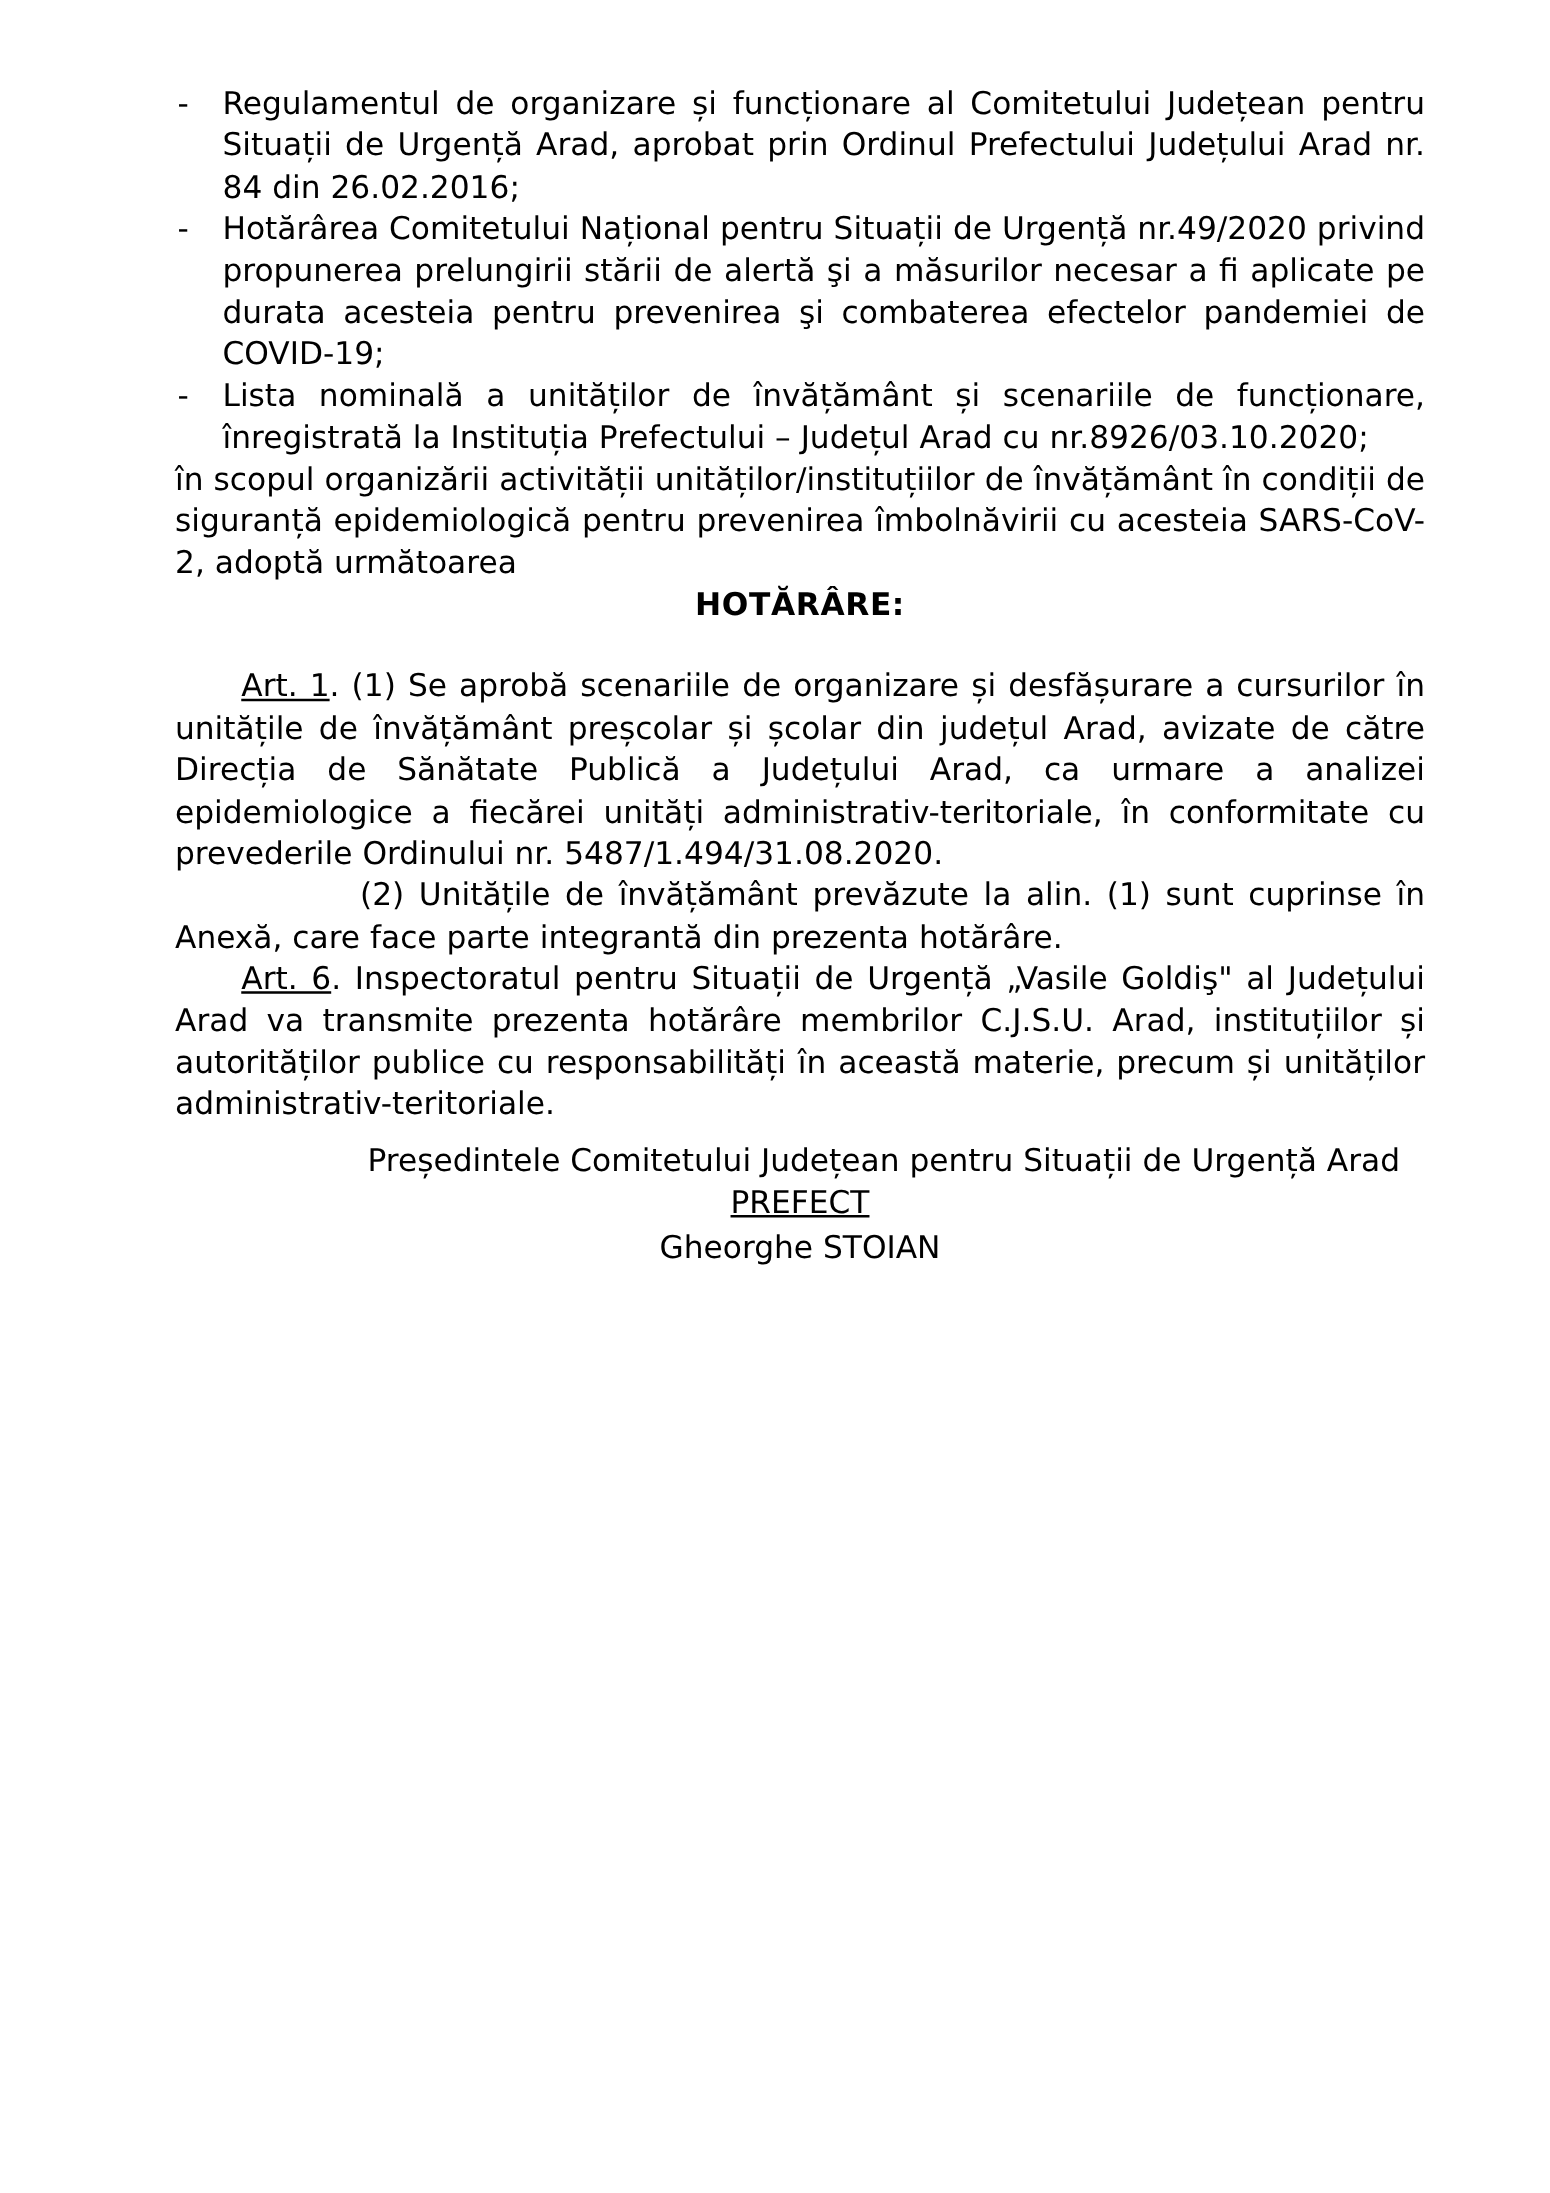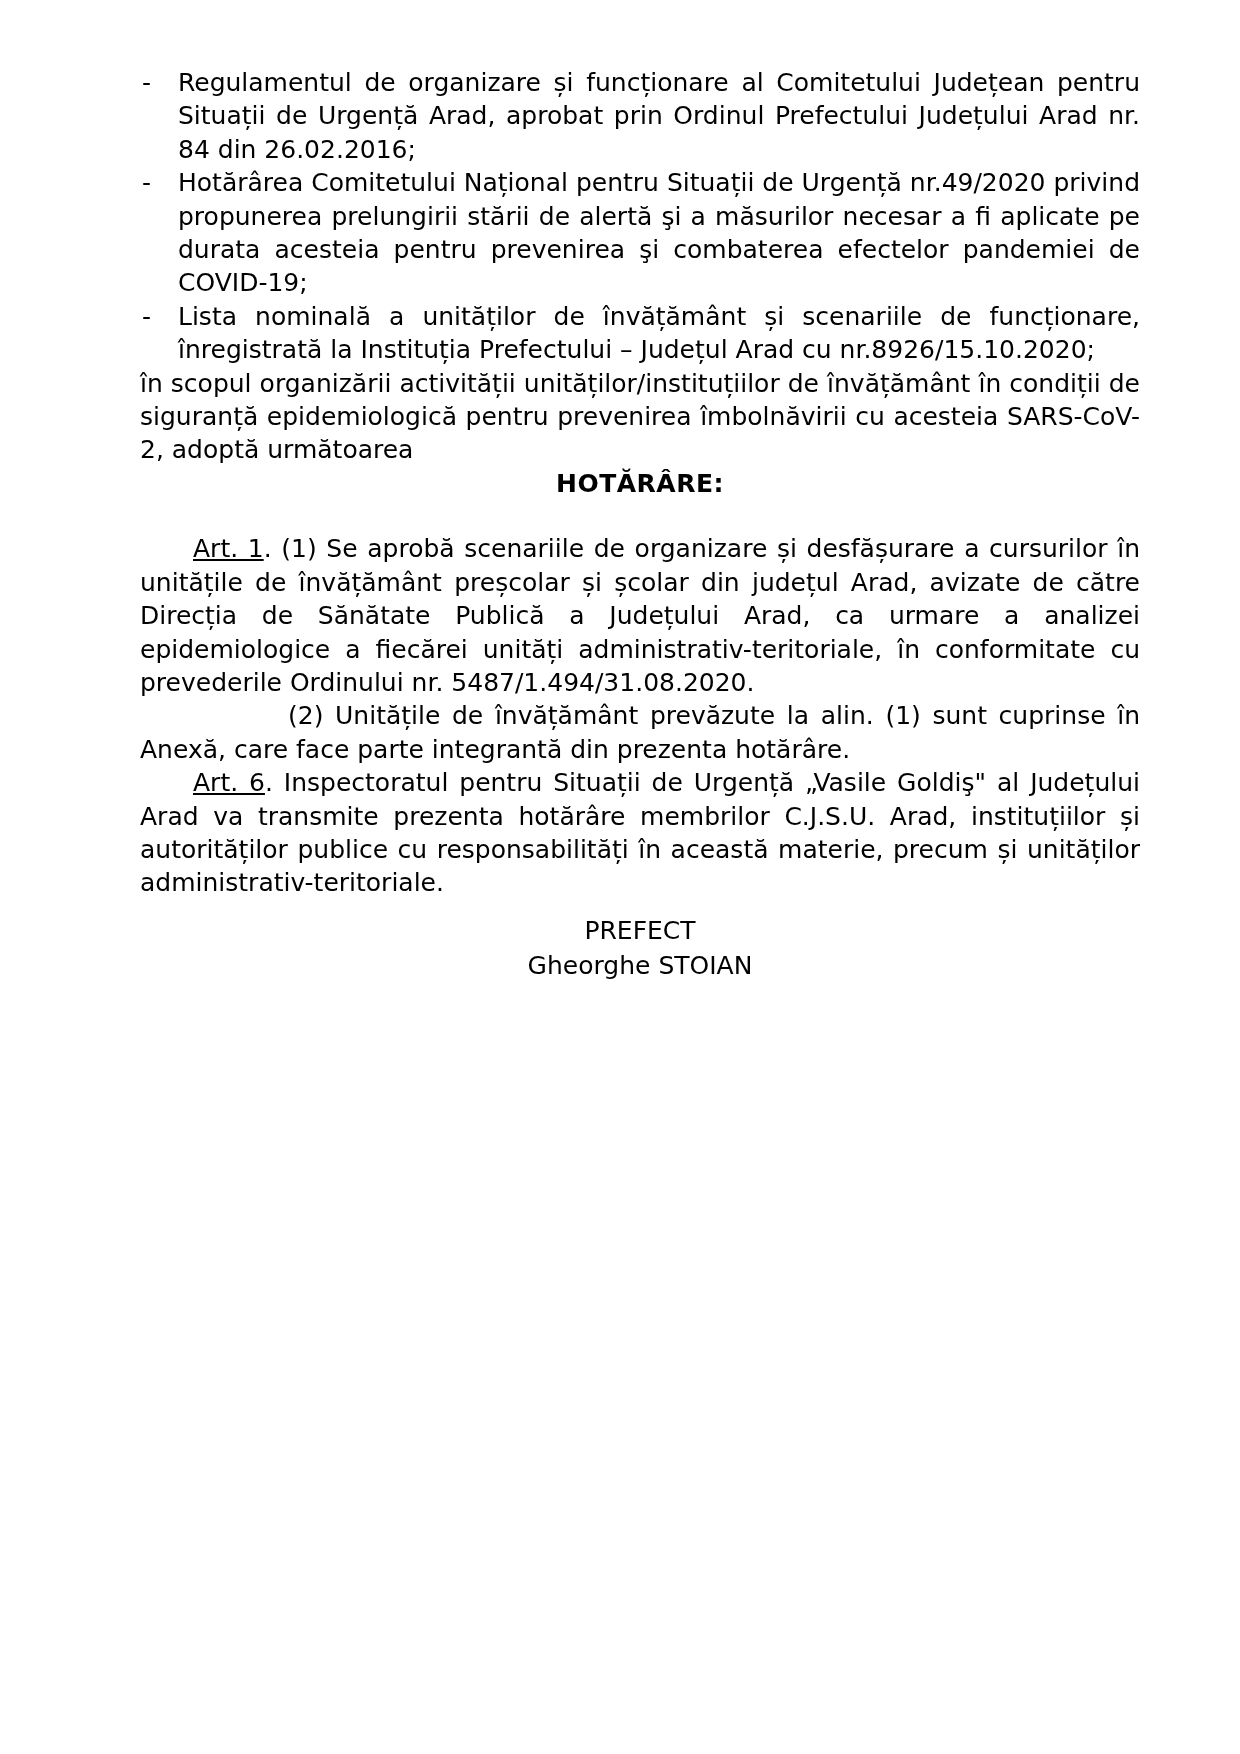--- a/index.html
+++ b/index.html
@@ -53,21 +53,21 @@
     font-weight: normal;
     text-decoration: underline;
   }
   .sig-title {
     text-align: center;
     padding-left: 134px; 
     margin-top: 12px;
   }
   .sig-role {
     text-align: center;
-    margin-top: 14px;
+    text-decoration: underline;
   }
   .sig-name {
     text-align: center;
     margin-top: 2px;
   }
 </style>
 </head>
 <body>
 
 <div class="page">
@@ -77,31 +77,32 @@
       <div class="bullet-item">
         <span class="bullet-marker">-</span>
         <span>Regulamentul de organizare și funcționare al Comitetului Județean pentru Situații de Urgență Arad, aprobat prin Ordinul Prefectului Județului Arad nr. 84 din 26.02.2016;</span>
       </div>
       <div class="bullet-item">
         <span class="bullet-marker">-</span>
         <span>Hotărârea Comitetului Național pentru Situații de Urgență nr.49/2020 privind propunerea prelungirii stării de alertă şi a măsurilor necesar a fi aplicate pe durata acesteia pentru prevenirea şi combaterea efectelor pandemiei de COVID-19;</span>
       </div>
       <div class="bullet-item">
         <span class="bullet-marker">-</span>
-        <span>Lista nominală a unităților de învățământ și scenariile de funcționare, înregistrată la Instituția Prefectului – Județul Arad cu nr.8926/15.10.2020;</span>
+        <span>Lista nominală a unităților de învățământ și scenariile de funcționare, înregistrată la Instituția Prefectului – Județul Arad cu nr.8926/03.10.2020;</span>
       </div>
     </div>
 
     <div class="closing-par">în scopul organizării activității unităților/instituțiilor de învățământ în condiții de siguranță epidemiologică pentru prevenirea îmbolnăvirii cu acesteia SARS-CoV-2, adoptă următoarea</div>
 
     <div class="decision-heading">HOTĂRÂRE:</div>
 
     <div class="art-par"><span class="art-label">Art. 1</span><span>. (1) Se aprobă scenariile de organizare și desfășurare a cursurilor în unitățile de învățământ preșcolar și școlar din județul Arad, avizate de către Direcția de Sănătate Publică a Județului Arad, ca urmare a analizei epidemiologice a fiecărei unități administrativ-teritoriale, în conformitate cu prevederile Ordinului nr. 5487/1.494/31.08.2020.</span></div>
 
     <div class="par-alin2">(2) Unitățile de învățământ prevăzute la alin. (1) sunt cuprinse în Anexă, care face parte integrantă din prezenta hotărâre.</div>
 
     <div class="art-par"><span class="art-label">Art. 6</span><span>. Inspectoratul pentru Situații de Urgență „Vasile Goldiş" al Județului Arad va transmite prezenta hotărâre membrilor C.J.S.U. Arad, instituțiilor și autorităților publice cu responsabilități în această materie, precum și unităților administrativ-teritoriale.</span></div>
 
+    <div class="sig-title">Președintele Comitetului Județean pentru Situații de Urgență Arad</div>
     <div class="sig-role">PREFECT</div>
     <div class="sig-name">Gheorghe STOIAN</div>
 
   </div>
 </div>
 
 </body></html>

